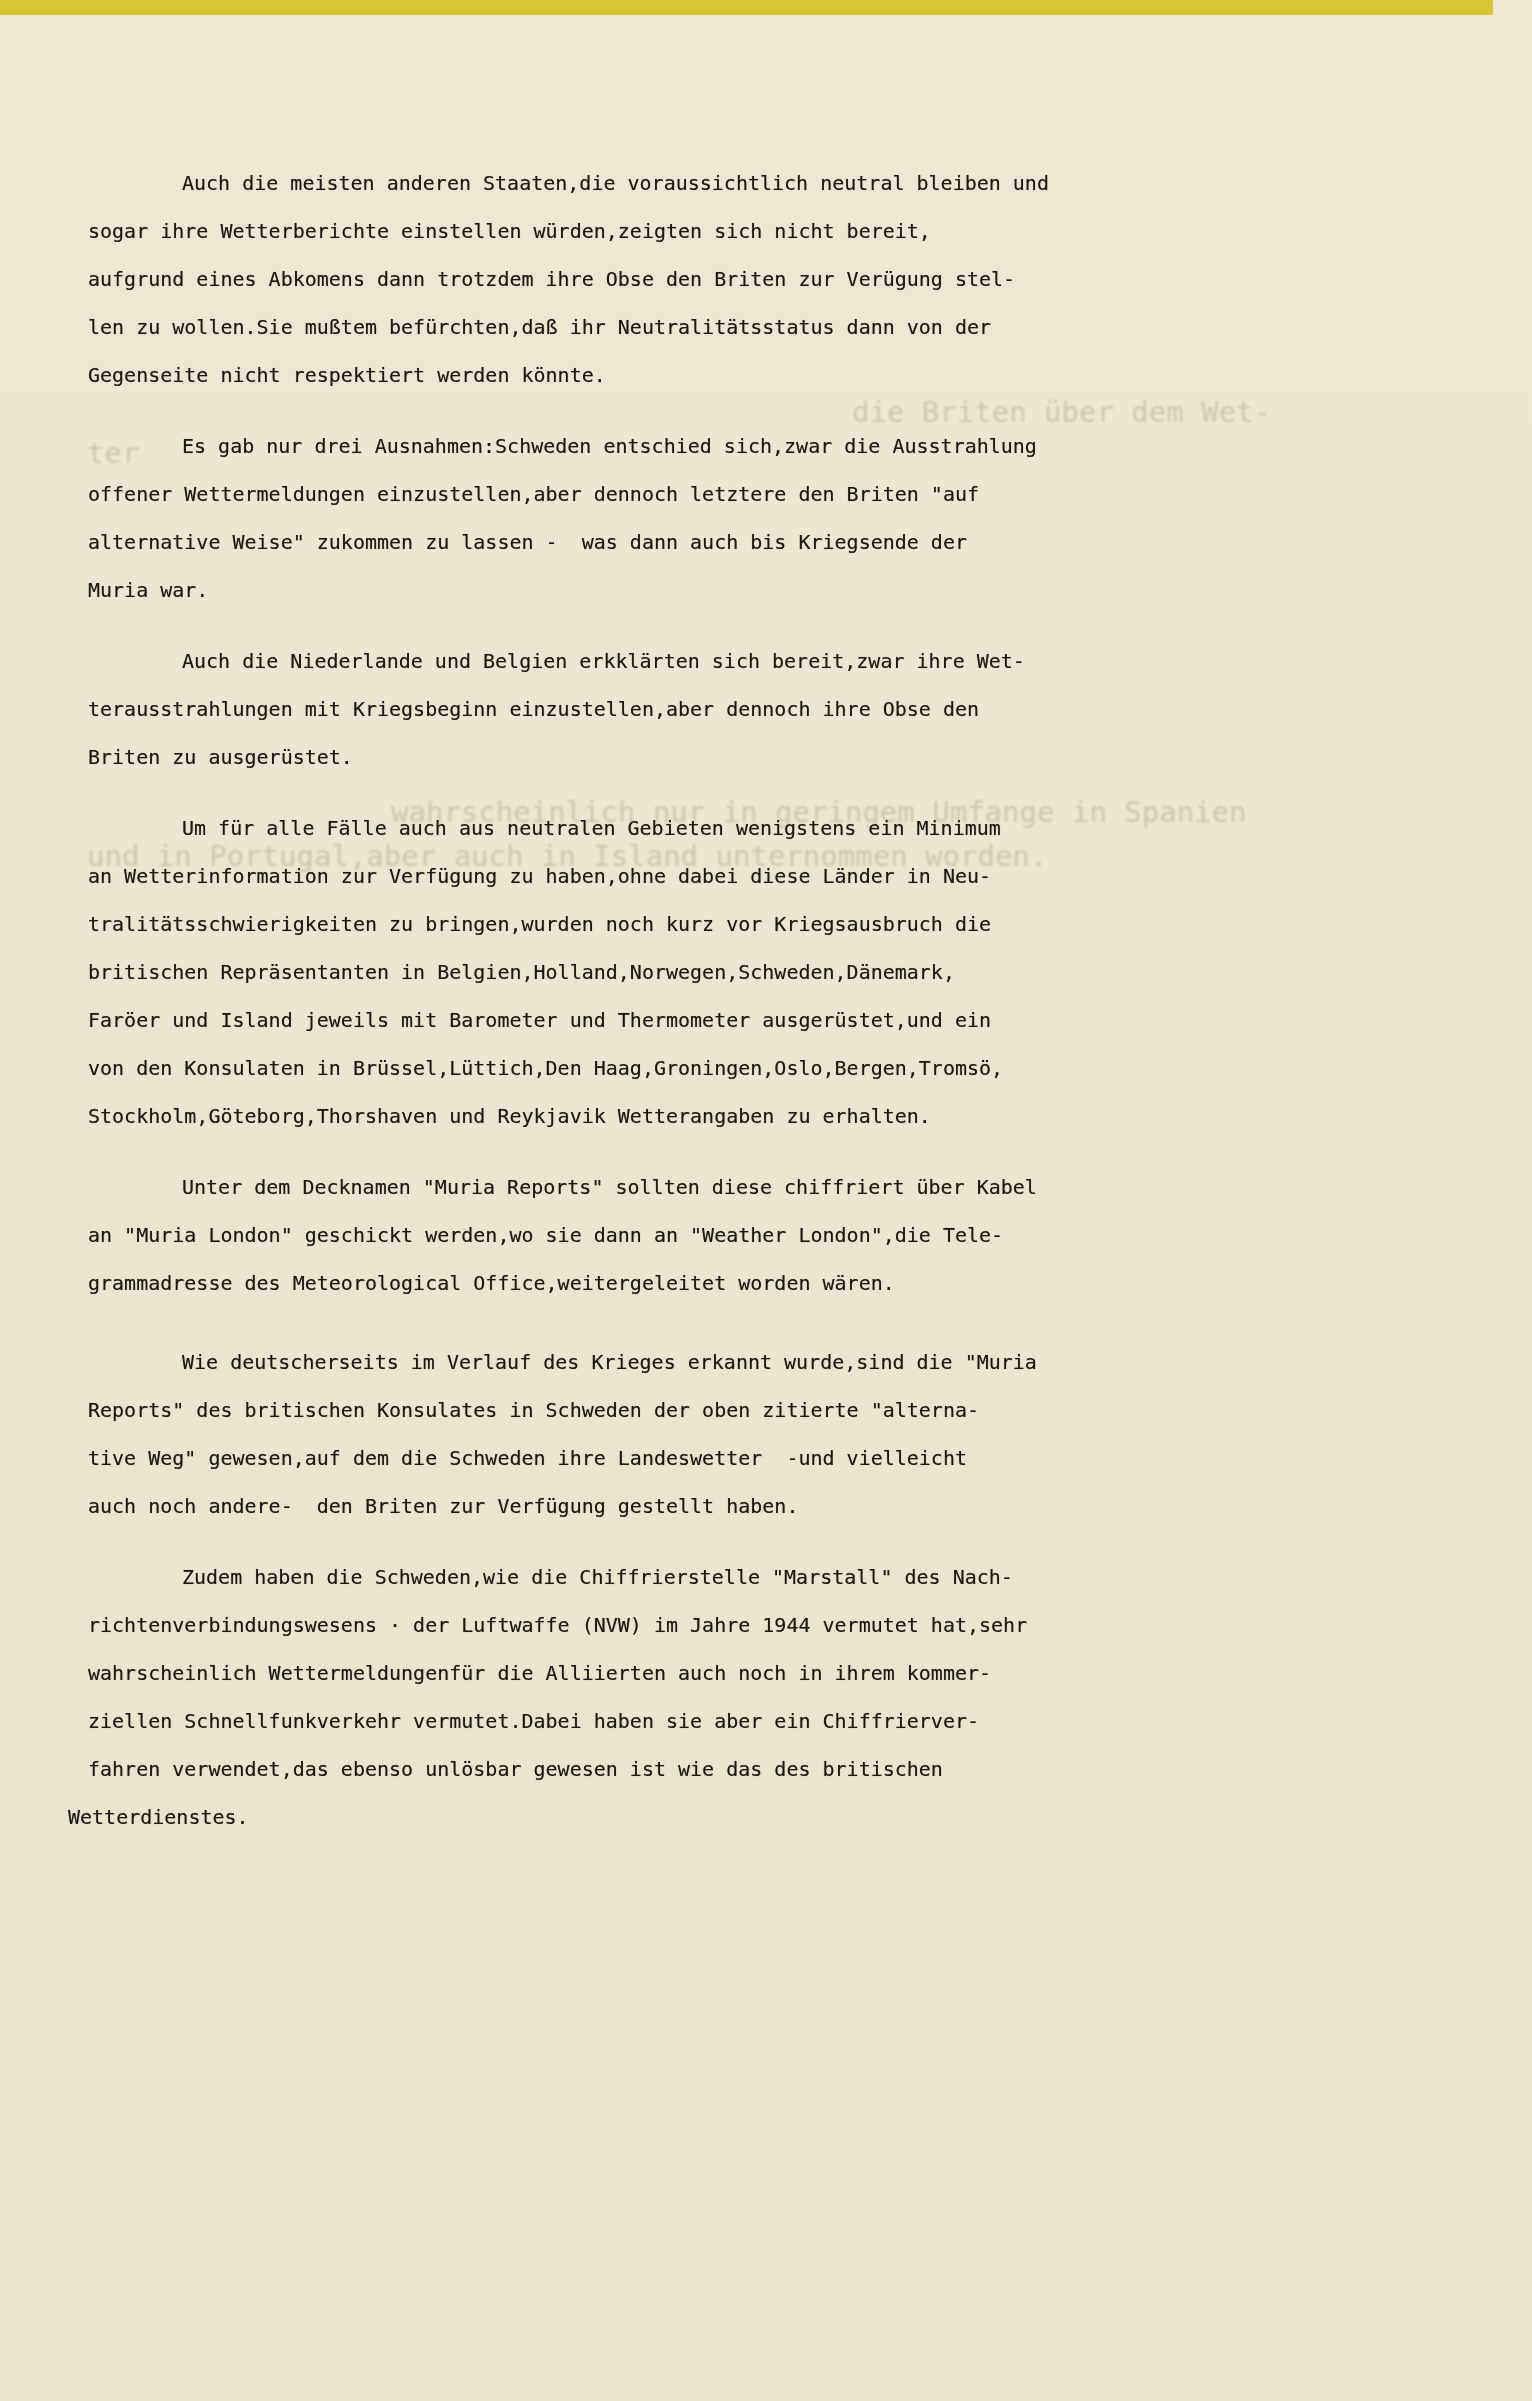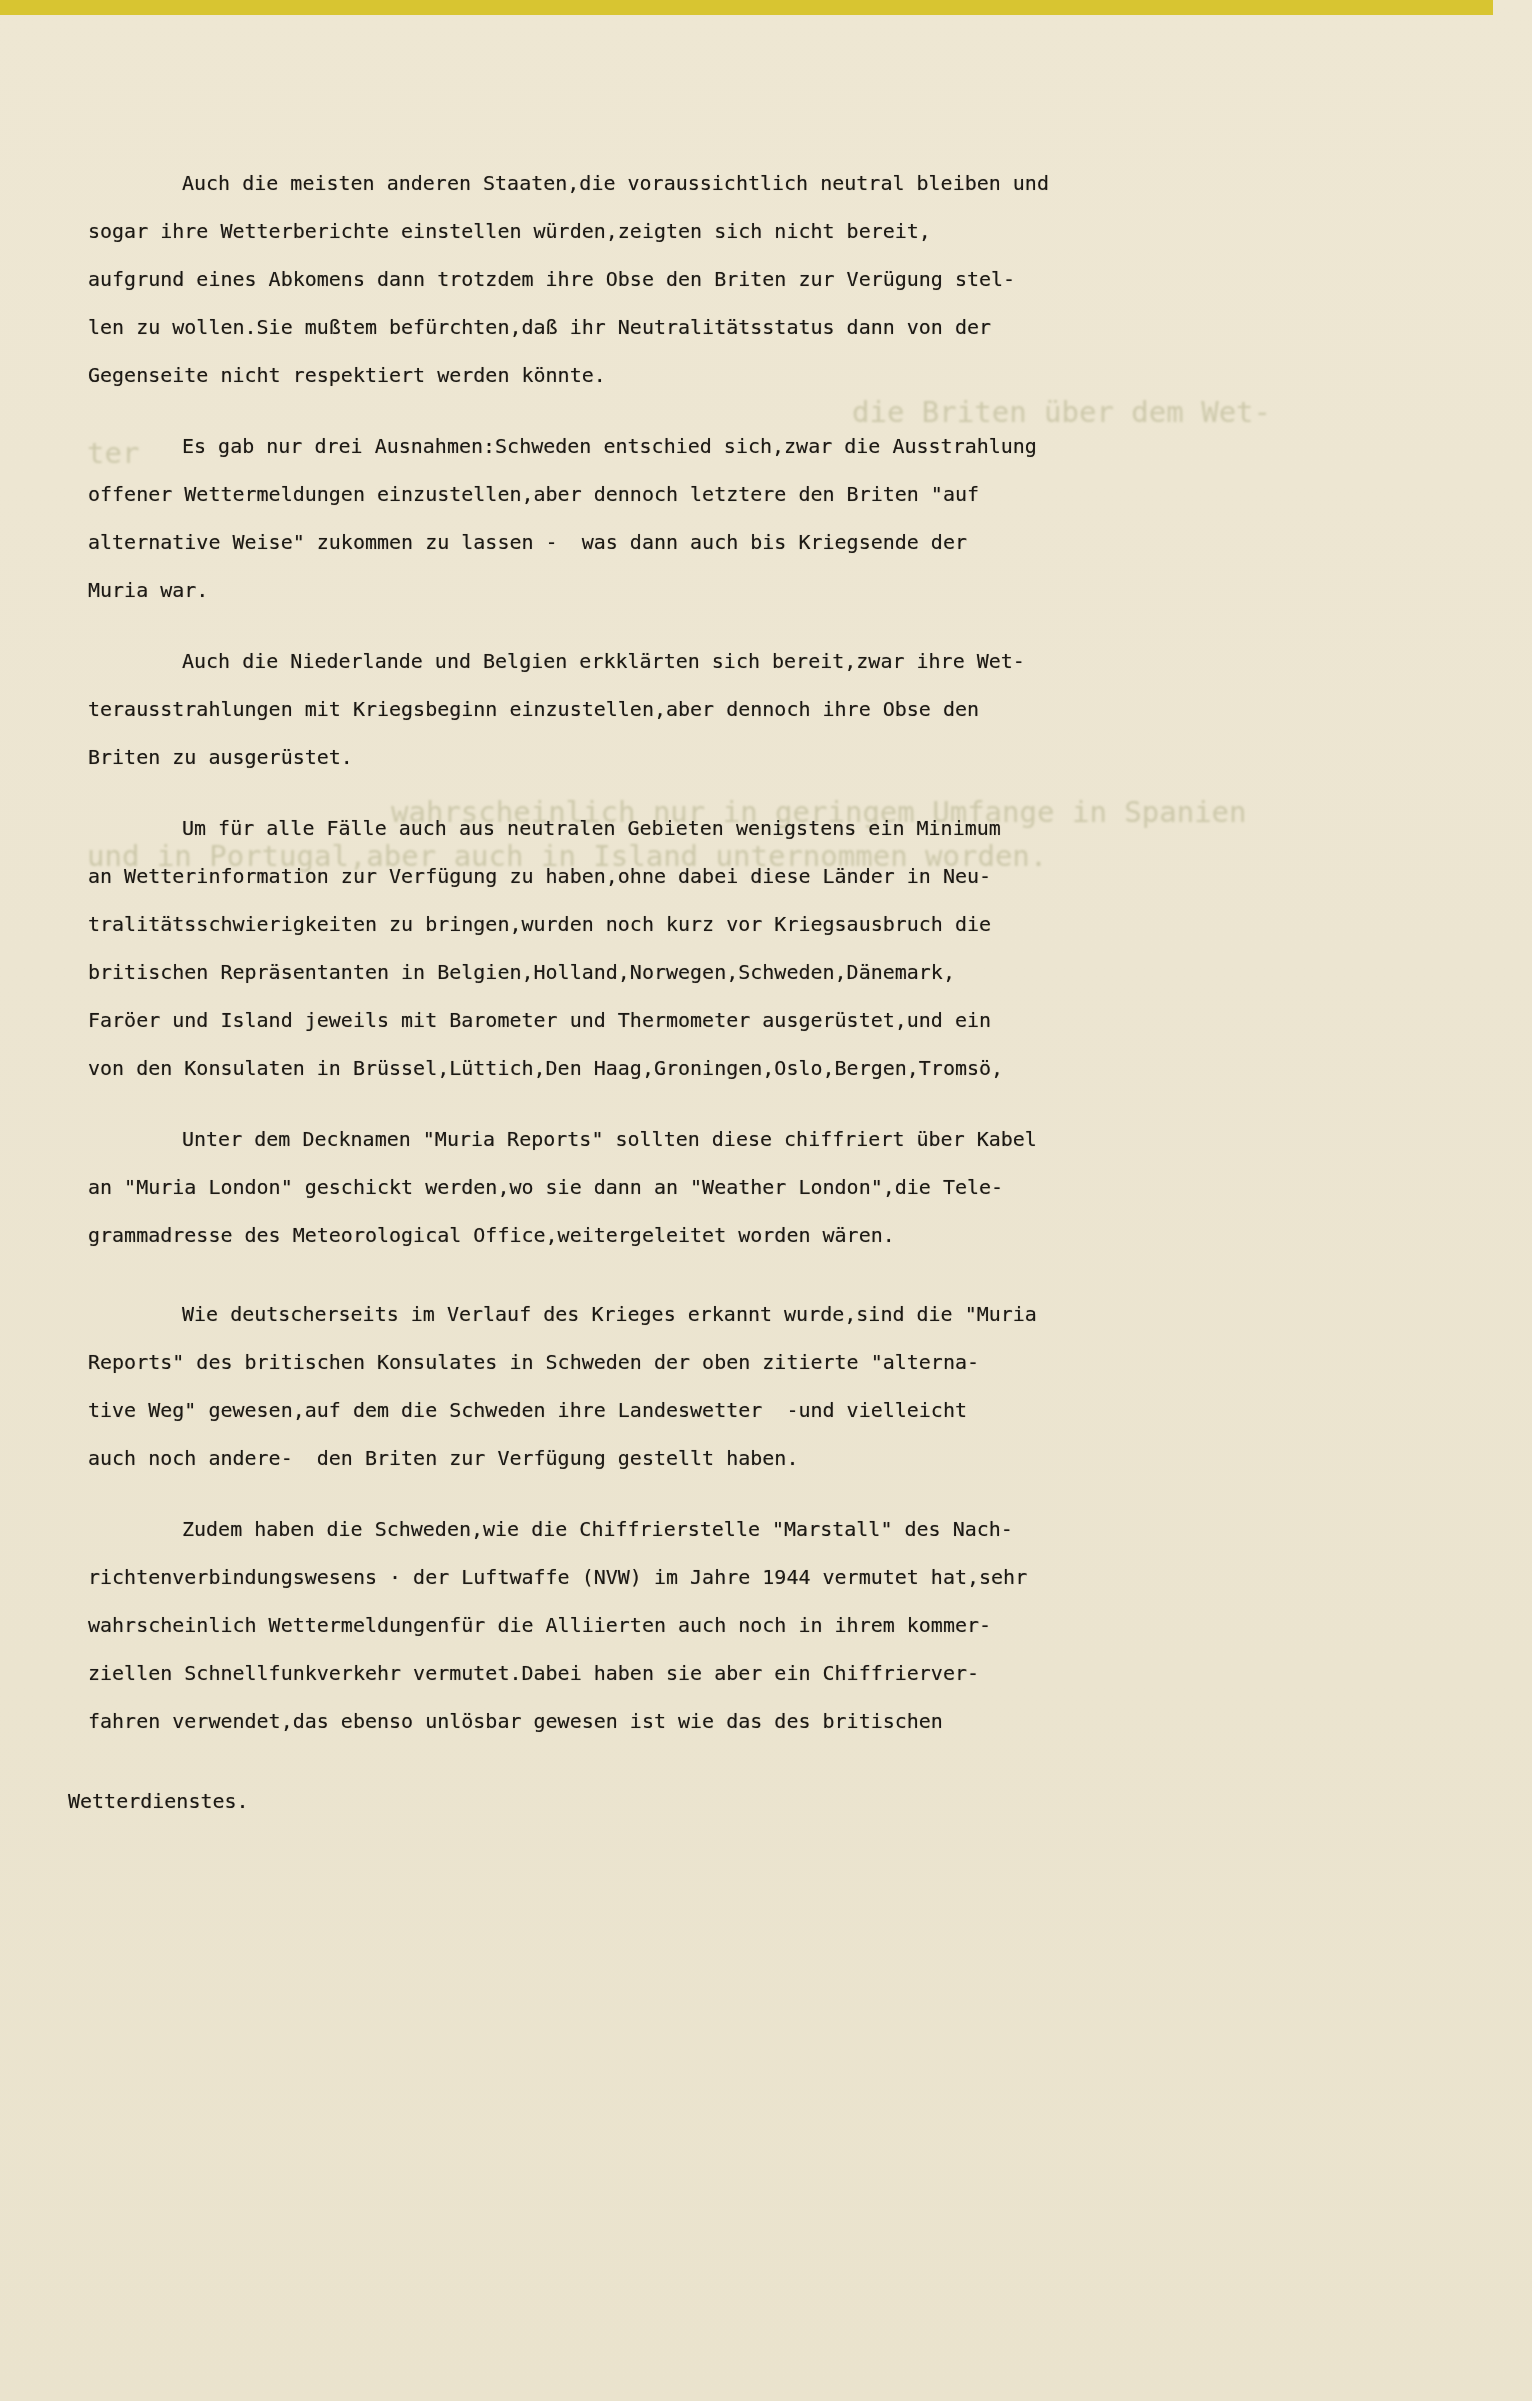--- a/index.html
+++ b/index.html
@@ -37,21 +37,21 @@
     font-size: 20px;
     line-height: 48px;
     text-shadow: 0 0 0.8px rgba(28, 25, 20, 0.45);
   }
   .para { margin: 0; }
   .para + .para { margin-top: 23px; }
   .para.gap-big { }
   .para.gap-mid { margin-top: 31px; }
   .line { white-space: pre; }
   .line.indent { padding-left: 94px; }
-  .line.outdent { margin-left: -20px; margin-top: 32px; }
+  .line.outdent { margin-left: -20px; }
 
   
   .bleed {
     position: absolute;
     color: #8f905f;
     opacity: 0.34;
     filter: blur(1px);
     font-size: 29px;
     line-height: 48px;
     white-space: pre;
@@ -90,20 +90,21 @@
     <div class="line">Briten zu ausgerüstet.</div>
   </div>
 
   <div class="para gap-big">
     <div class="line indent">Um für alle Fälle auch aus neutralen Gebieten wenigstens ein Minimum</div>
     <div class="line">an Wetterinformation zur Verfügung zu haben,ohne dabei diese Länder in Neu-</div>
     <div class="line">tralitätsschwierigkeiten zu bringen,wurden noch kurz vor Kriegsausbruch die</div>
     <div class="line">britischen Repräsentanten in Belgien,Holland,Norwegen,Schweden,Dänemark,</div>
     <div class="line">Faröer und Island jeweils mit Barometer und Thermometer ausgerüstet,und ein</div>
     <div class="line">von den Konsulaten in Brüssel,Lüttich,Den Haag,Groningen,Oslo,Bergen,Tromsö,</div>
+    <div class="line">Stockholm,Göteborg,Thorshaven und Reykjavik Wetterangaben zu erhalten.</div>
   </div>
 
   <div class="para">
     <div class="line indent">Unter dem Decknamen "Muria Reports" sollten diese chiffriert über Kabel</div>
     <div class="line">an "Muria London" geschickt werden,wo sie dann an "Weather London",die Tele-</div>
     <div class="line">grammadresse des Meteorological Office,weitergeleitet worden wären.</div>
   </div>
 
   <div class="para gap-mid">
     <div class="line indent">Wie deutscherseits im Verlauf des Krieges erkannt wurde,sind die "Muria</div>

